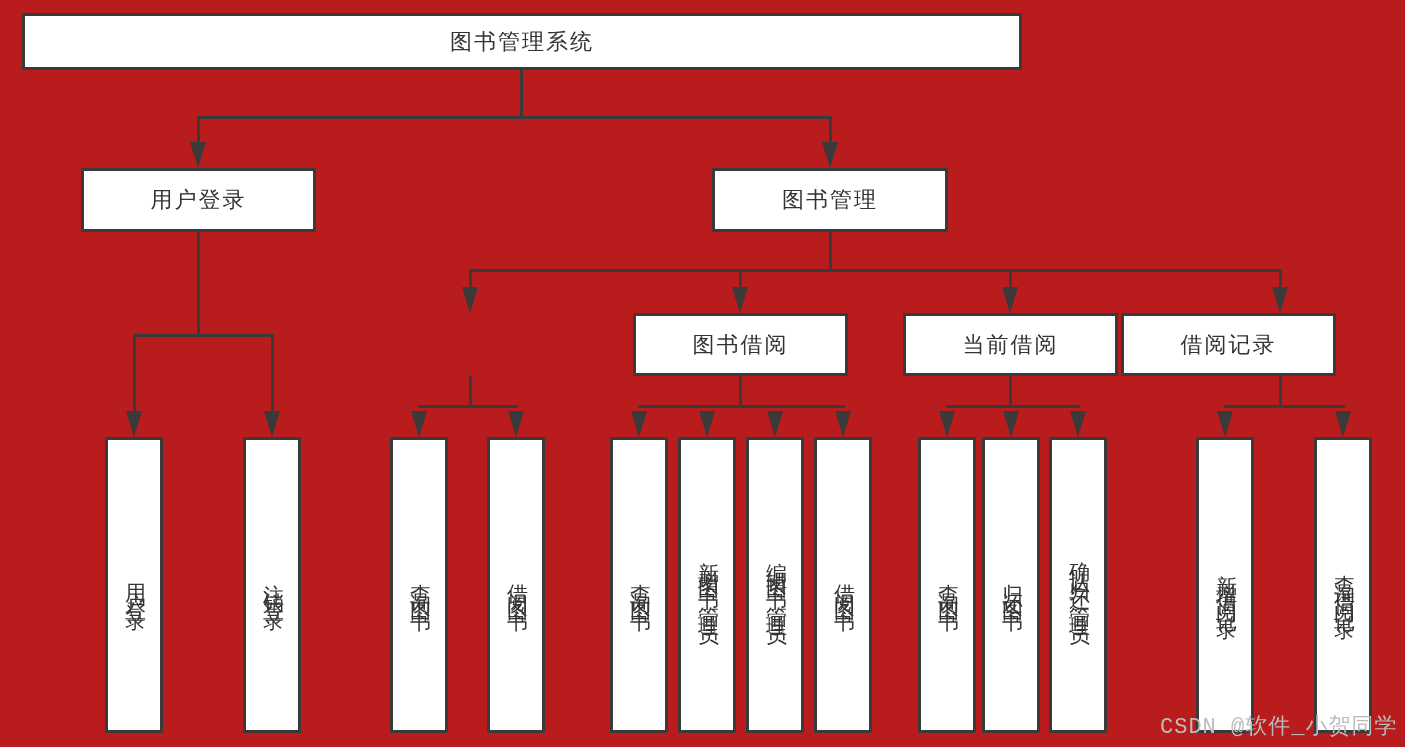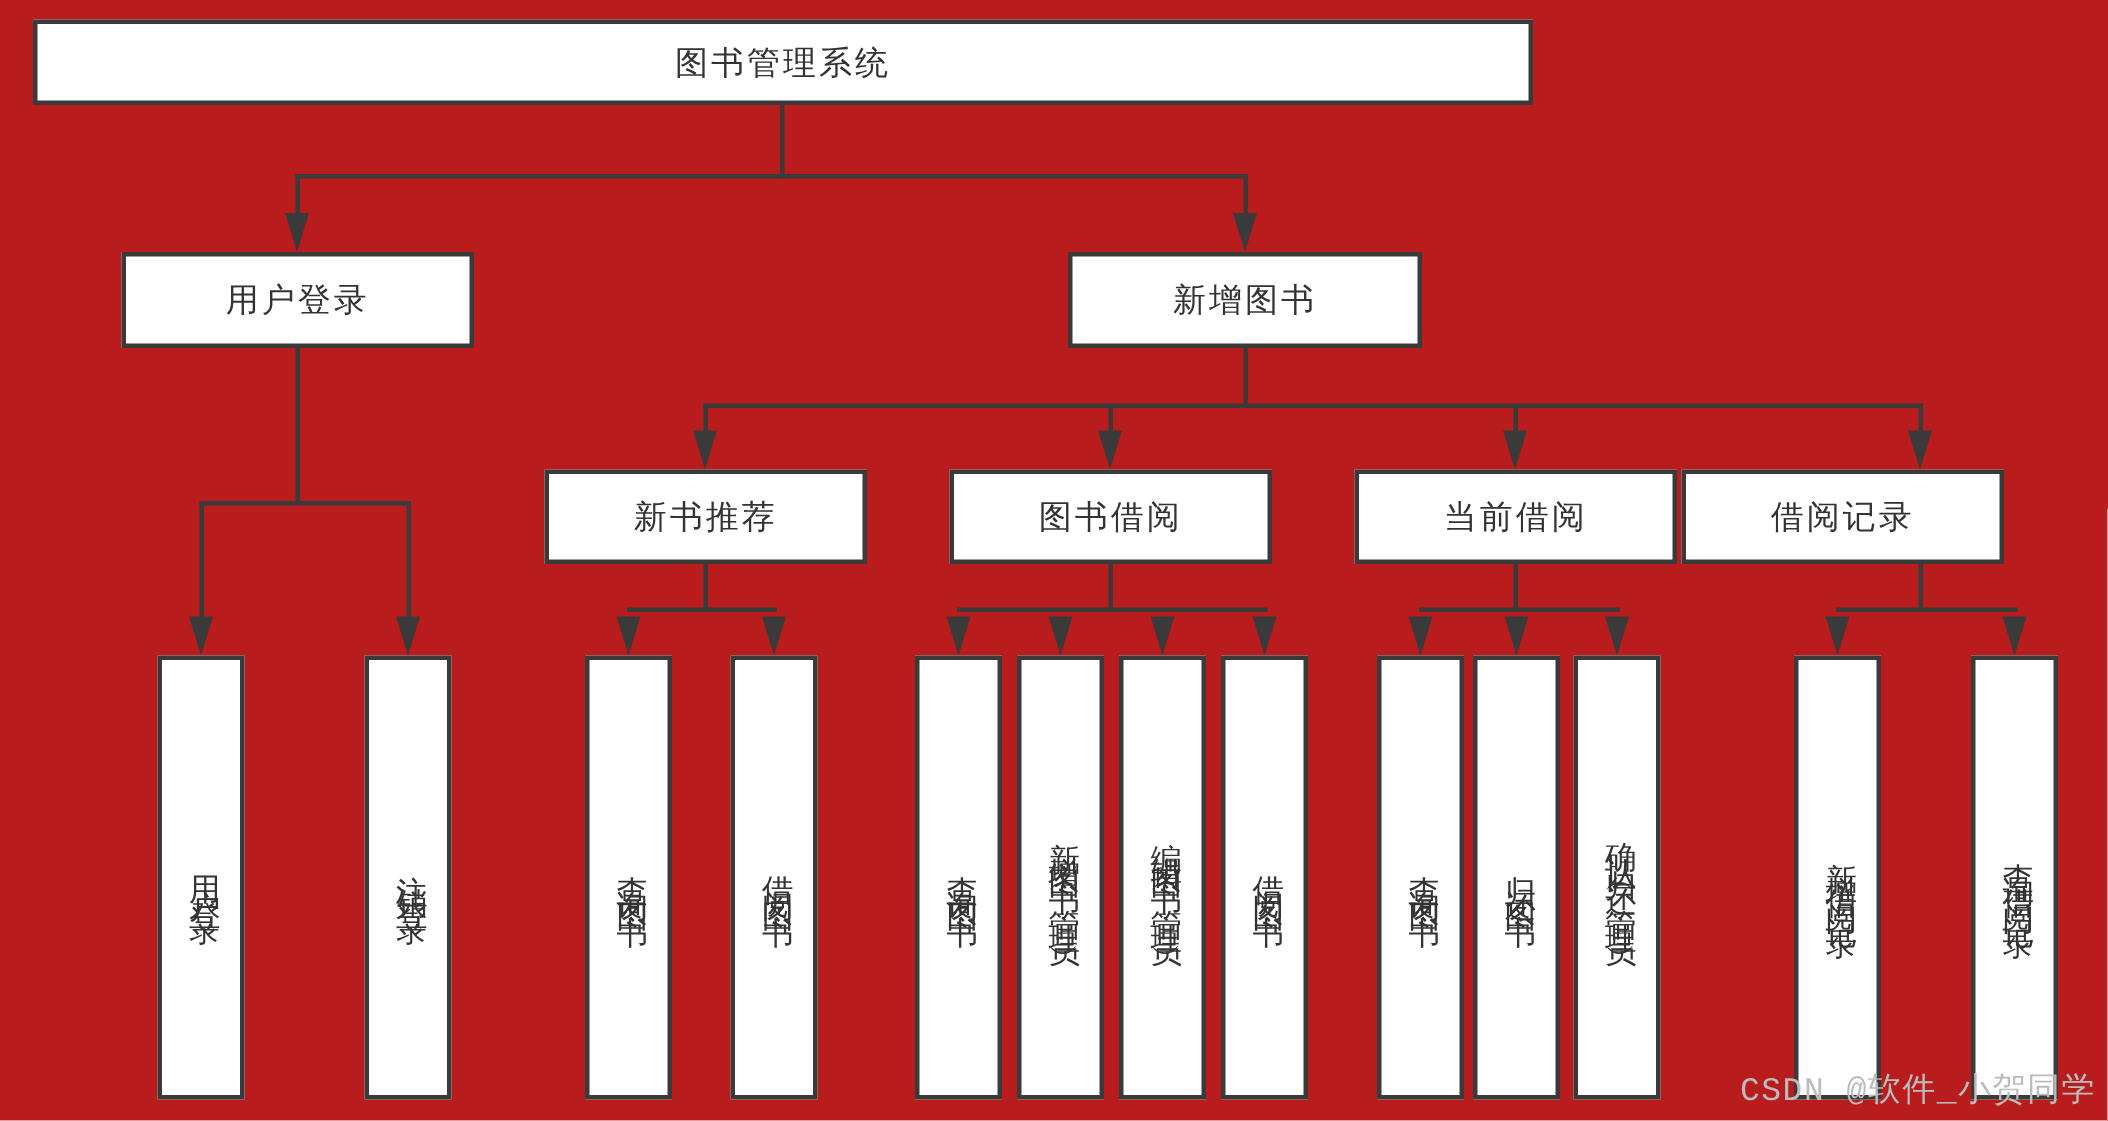--- a/index.html
+++ b/index.html
@@ -37,26 +37,23 @@
 
   <div class="box hbox" style="left:22px;top:13px;width:1000px;height:57px">
     <span>图书管理系统</span>
   </div>
 
   <div class="box hbox" style="left:81px;top:168px;width:235px;height:64px">
     <span>用户登录</span>
   </div>
 
   <div class="box hbox" style="left:712px;top:168px;width:236px;height:64px">
-    <span>新增图书</span>
+    <span>图书管理</span>
   </div>
 
-  <div class="box hbox" style="left:363px;top:313px;width:215px;height:63px">
-    <span>新书推荐</span>
-  </div>
 
   <div class="box hbox" style="left:633px;top:313px;width:215px;height:63px">
     <span>图书借阅</span>
   </div>
 
   <div class="box hbox" style="left:903px;top:313px;width:215px;height:63px">
     <span>当前借阅</span>
   </div>
 
   <div class="box hbox" style="left:1121px;top:313px;width:215px;height:63px">

